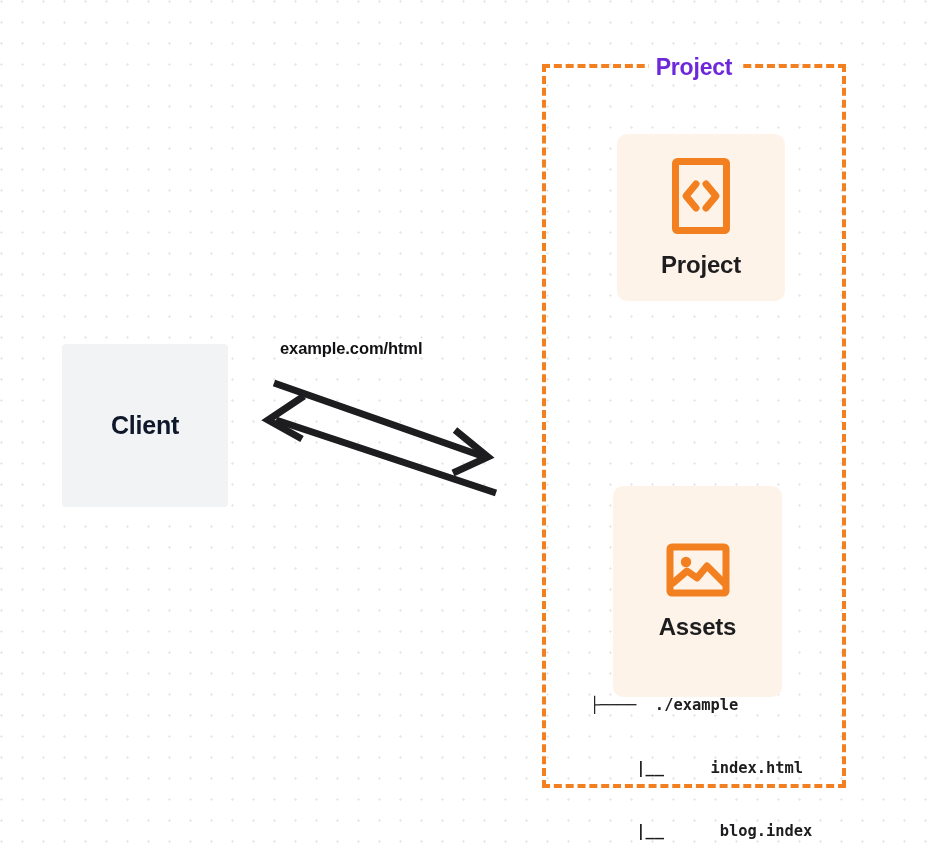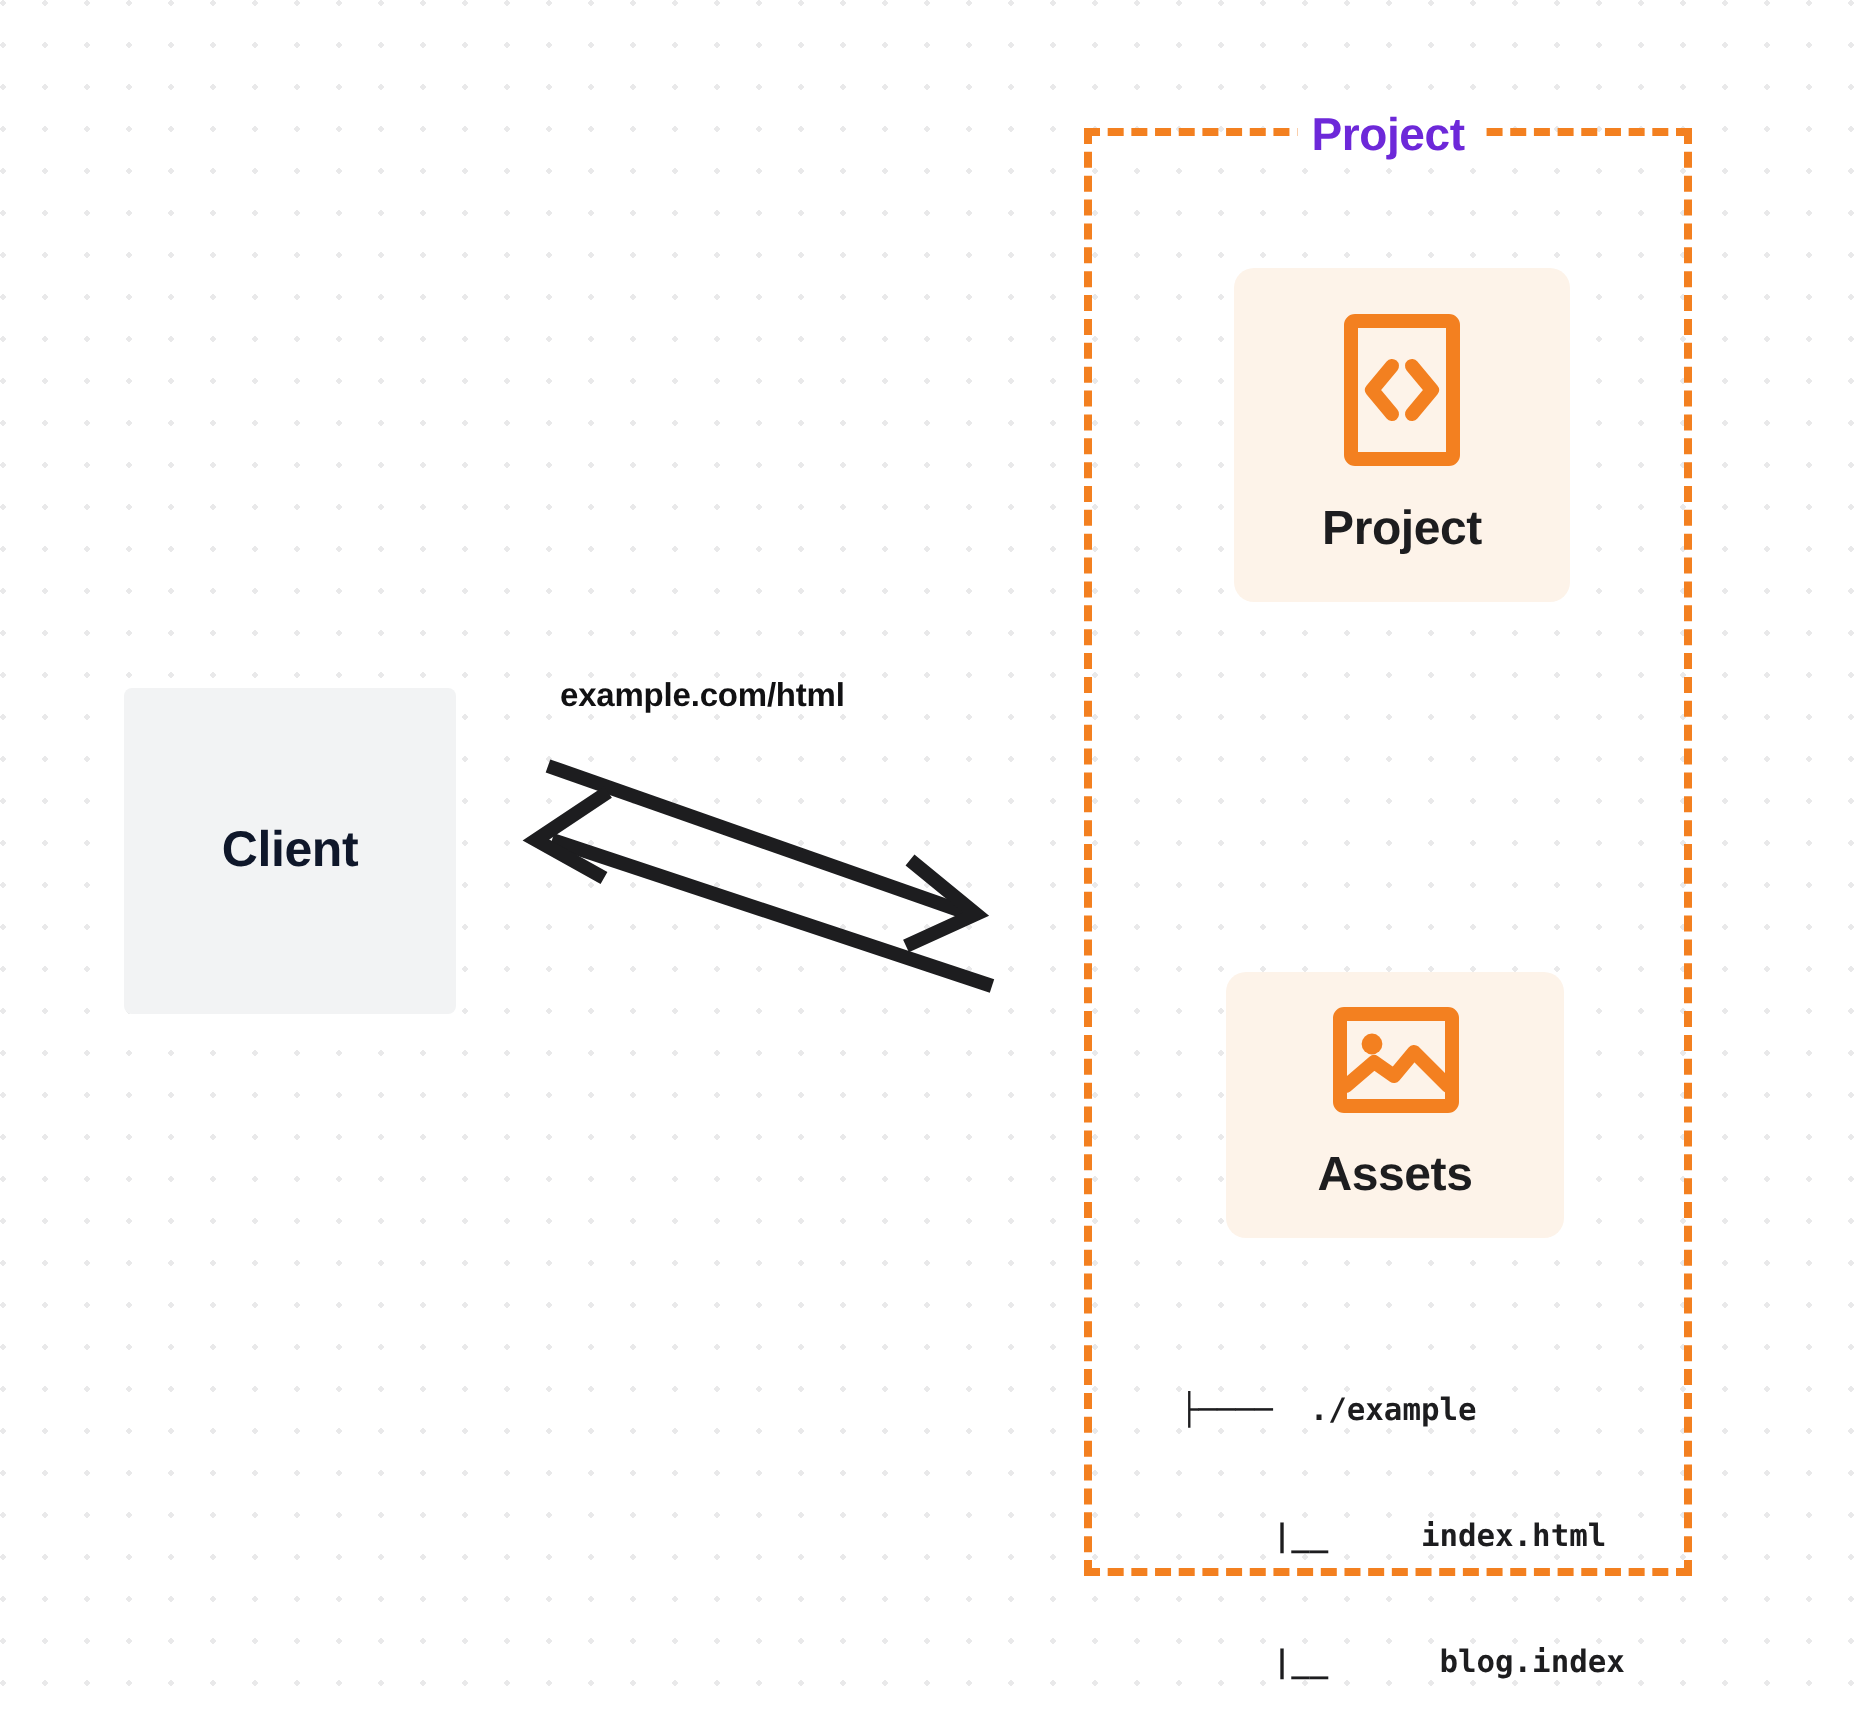--- a/index.html
+++ b/index.html
@@ -105,21 +105,21 @@
   #worker-card {
     left: 71px;
     top: 66px;
     width: 168px;
     height: 167px;
   }
   #assets-card {
     left: 67px;
     top: 418px;
     width: 169px;
-    height: 133px;
+    height: 211px;
     text-align: right;
   }
   .service-icon {
     display: block;
     margin-bottom: 12px;
   }
   .service-label {
     font-size: 24px;
     font-weight: 700;
     color: #1d1d1f;

